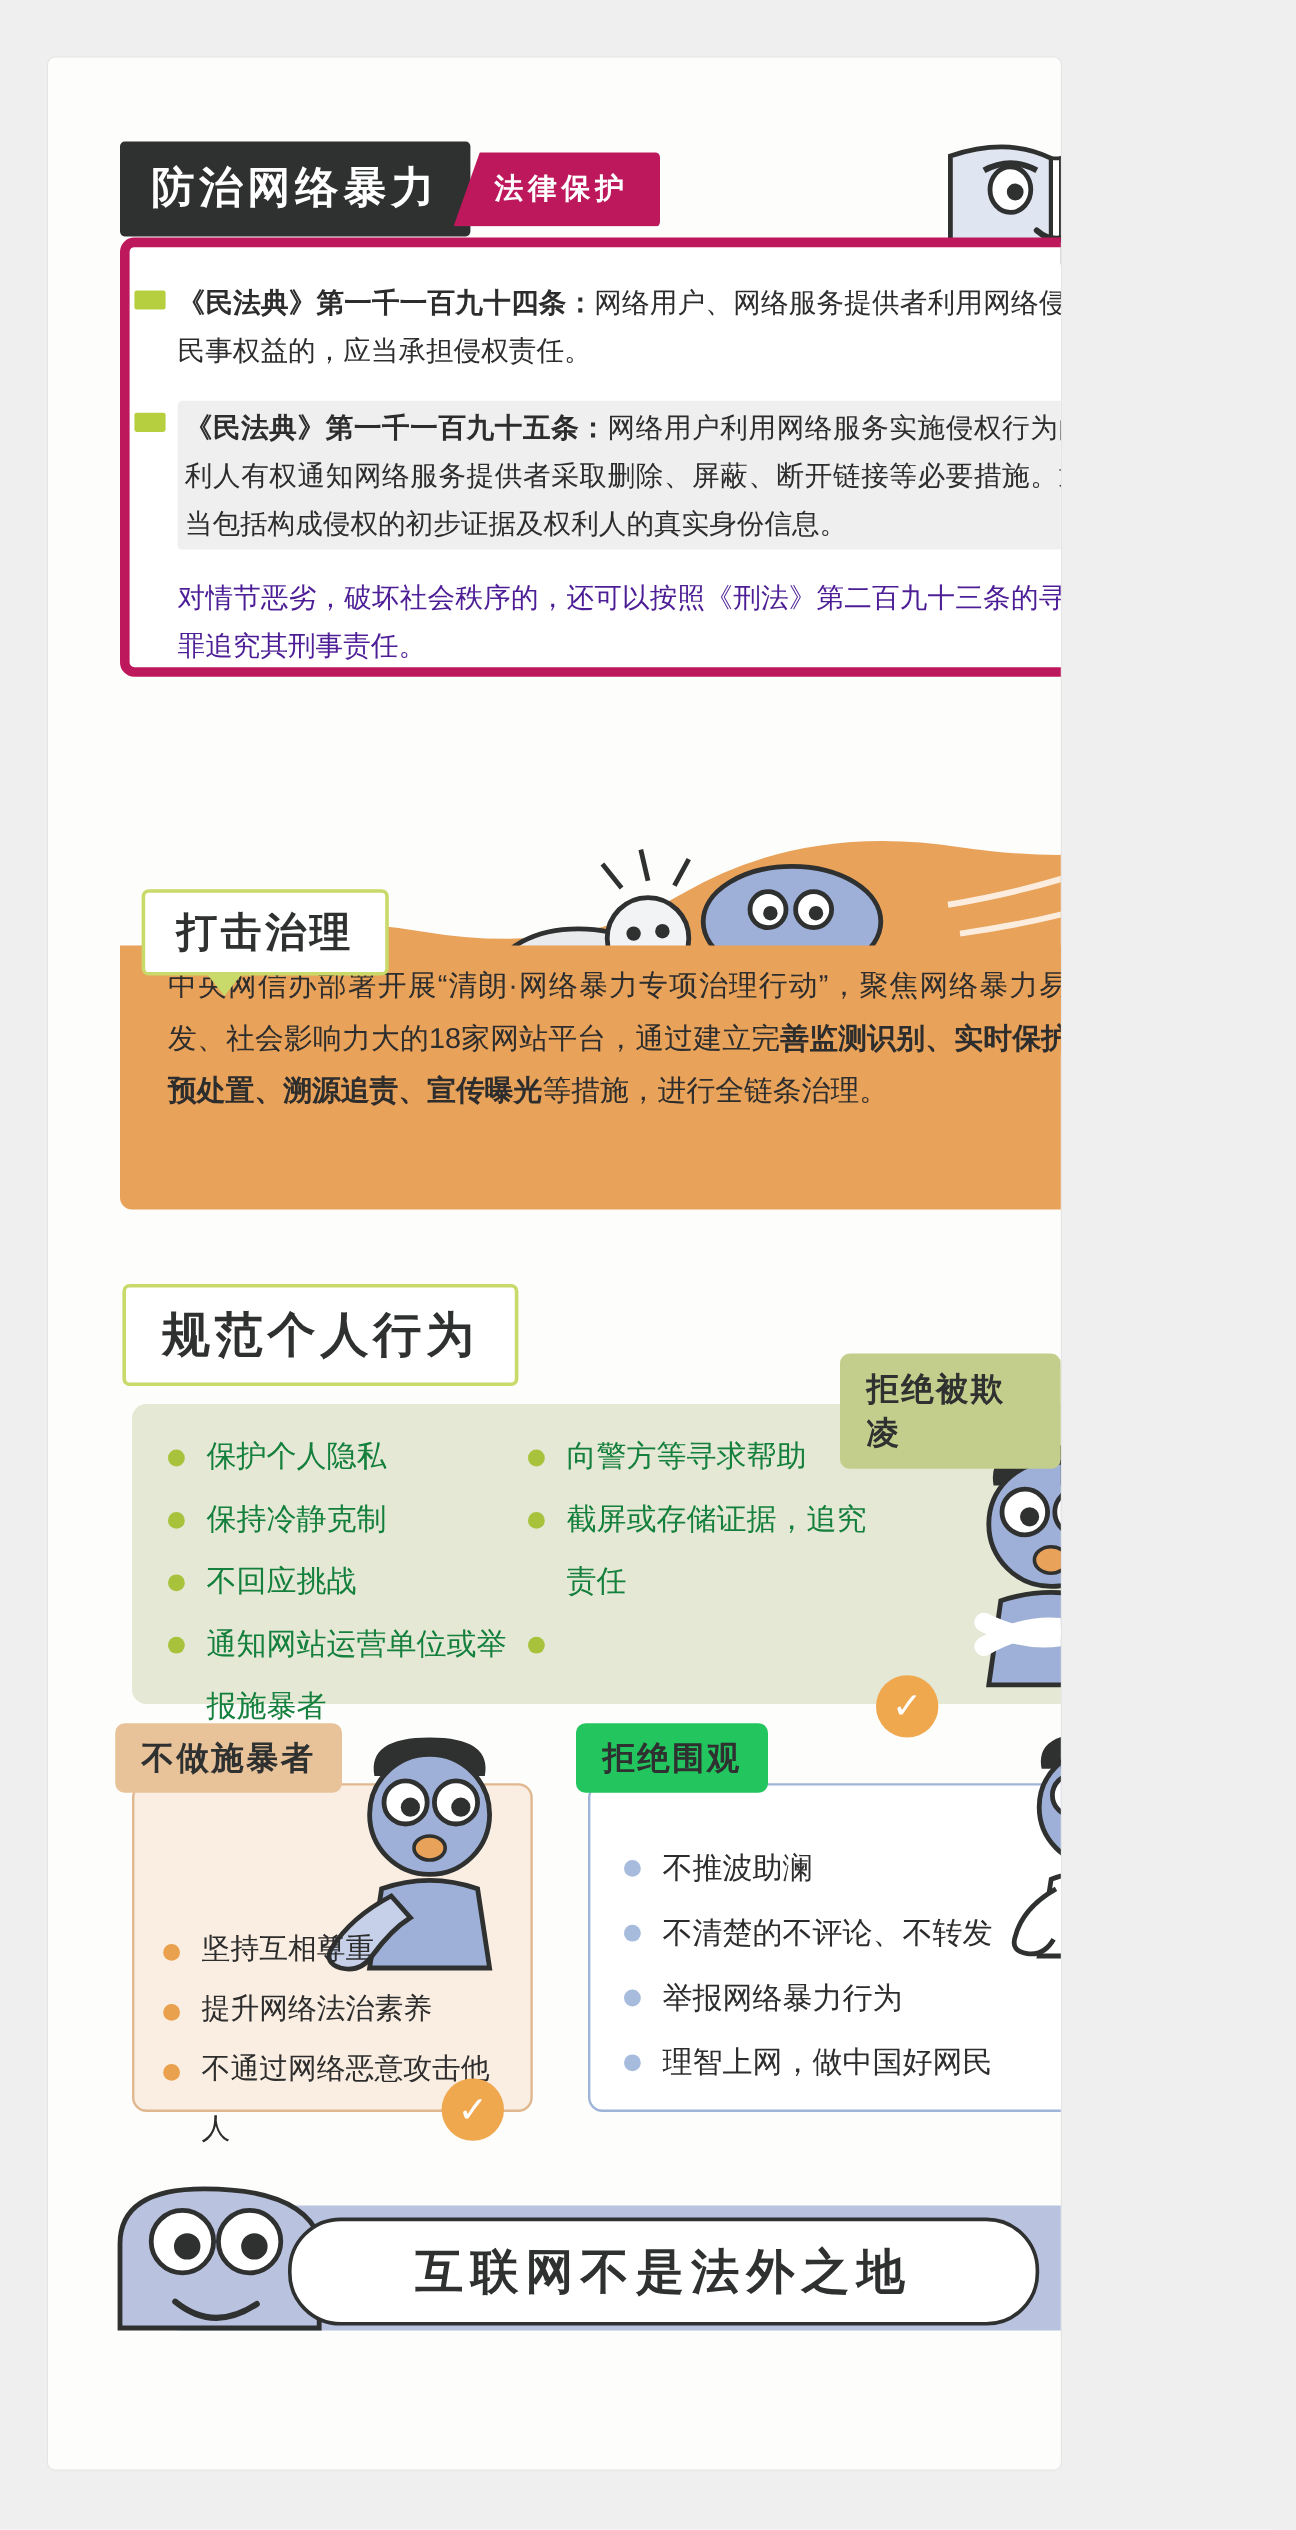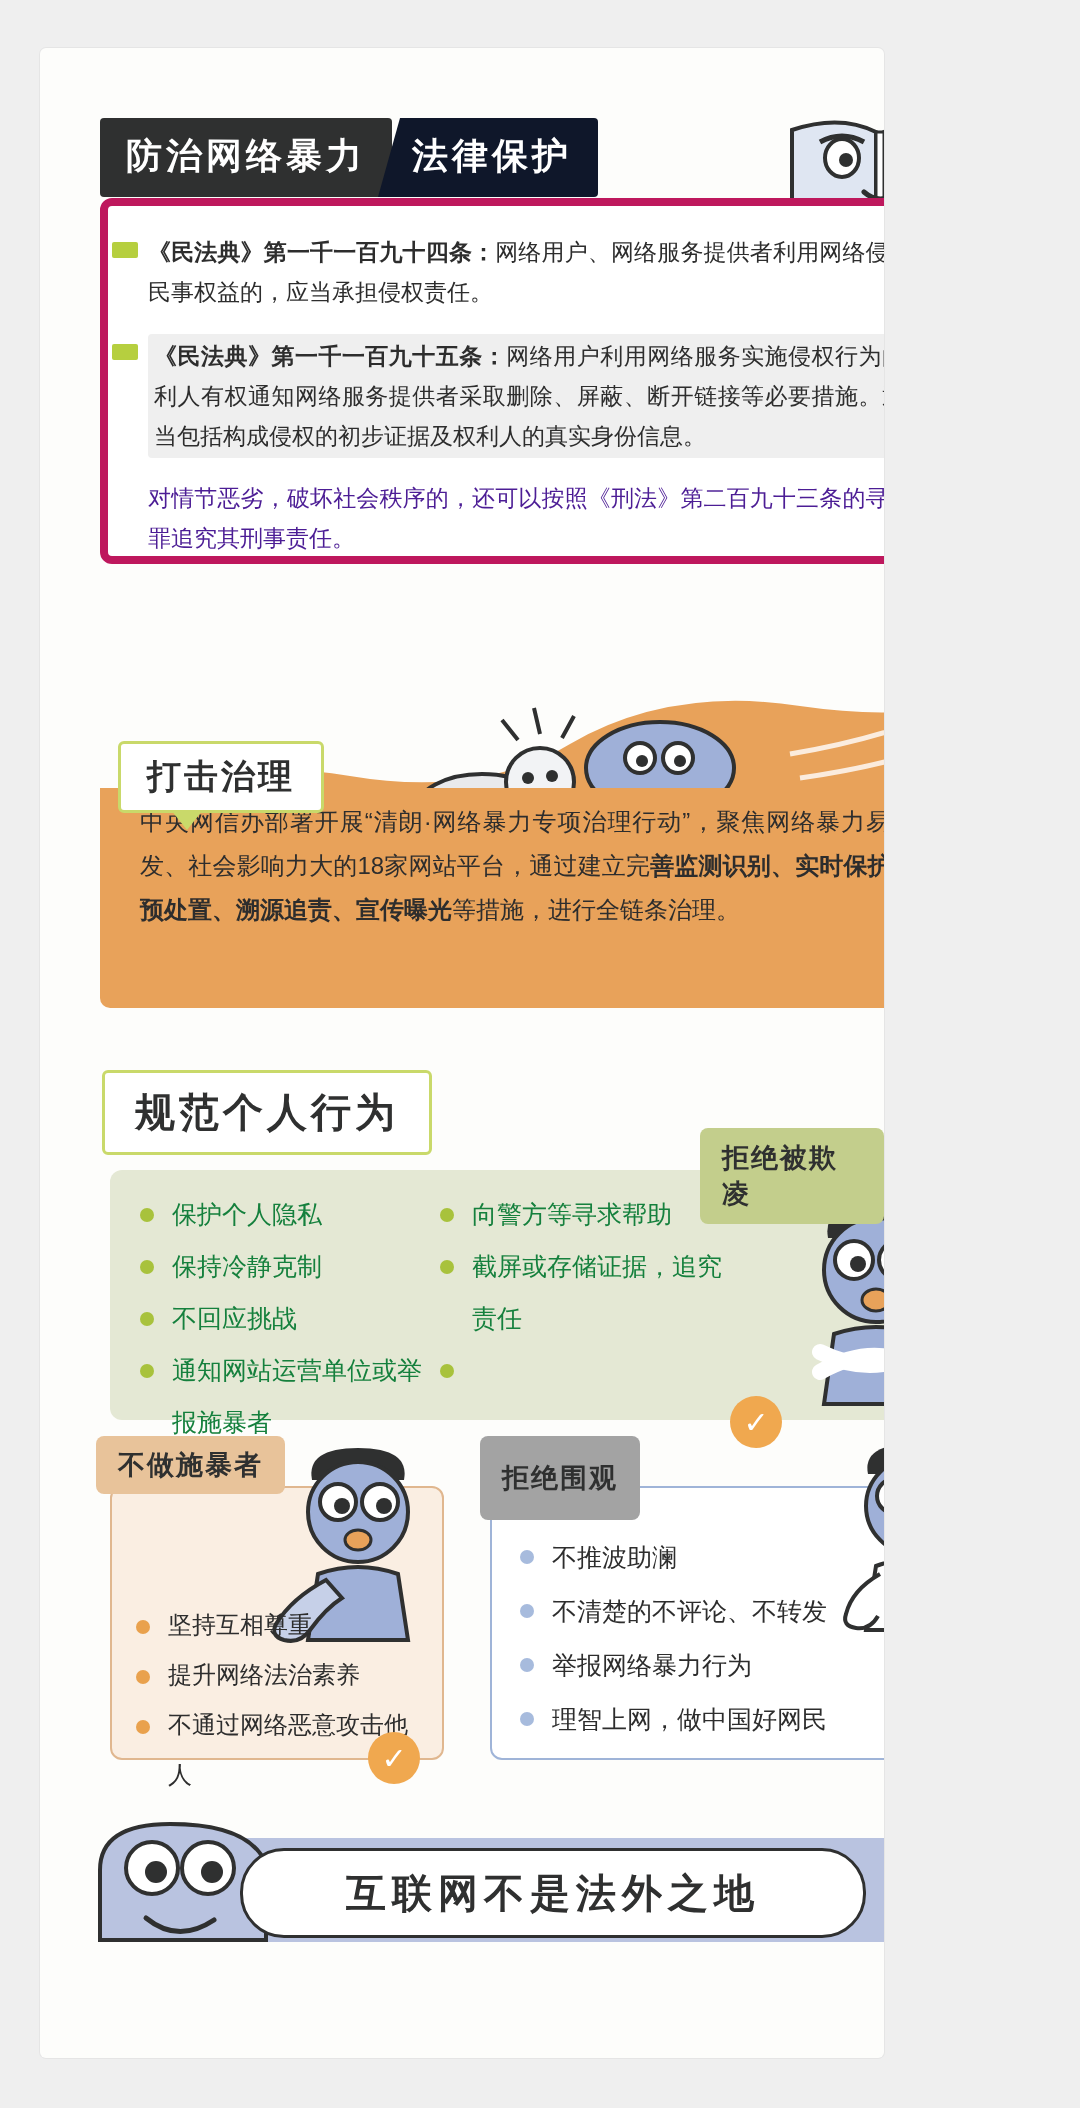--- a/index.html
+++ b/index.html
@@ -16,23 +16,23 @@
     overflow:hidden;
   }
 
   
   .hdr{position:absolute;left:60px;top:70px;display:flex;align-items:center;}
   .hdr-tag1{
     background:#2f3030;color:#fff;font-weight:bold;font-size:36px;
     letter-spacing:4px;padding:14px 26px 16px 26px;border-radius:4px;
   }
   .hdr-tag2{
-    color:#fff;font-weight:bold;font-size:36px;letter-spacing:4px;
+    color:#fff;font-weight:bold;font-size:24px;letter-spacing:4px;
     padding:14px 26px 16px 34px;margin-left:-14px;
-    background:#0f172a;
+    background:#be185d;
     clip-path:polygon(22px 0,100% 0,100% 100%,0 100%);
     border-radius:0 4px 4px 0;
   }
   .book{position:absolute;left:740px;top:52px;width:200px;height:130px;}
 
   .law-card{
     position:absolute;left:60px;top:150px;width:880px;height:350px;
     background:#fff;border:8px solid #be185d;border-radius:12px;
   }
   .law-item{position:relative;margin:26px 30px 0 40px;}
@@ -100,22 +100,22 @@
   
   .badge-orange{
     position:absolute;left:56px;top:1388px;background:#e8c39a;border-radius:8px;
     padding:11px 22px;font-size:27px;font-weight:bold;color:#2f3030;letter-spacing:2px;z-index:6;
   }
   .card-orange{
     position:absolute;left:70px;top:1438px;width:330px;height:270px;
     background:#faeee2;border:2px solid #e0b78f;border-radius:12px;
   }
   .badge-blue{
-    position:absolute;left:440px;top:1388px;background:#a3a3a3;border-radius:8px;
-    padding:24px 22px;font-size:27px;font-weight:bold;color:#2f3030;letter-spacing:2px;z-index:6;
+    position:absolute;left:440px;top:1388px;background:#22c55e;border-radius:8px;
+    padding:11px 22px;font-size:27px;font-weight:bold;color:#2f3030;letter-spacing:2px;z-index:6;
   }
   .card-blue{
     position:absolute;left:450px;top:1438px;width:500px;height:270px;
     background:#fff;border:2px solid #9fb4d8;border-radius:12px;
   }
   .list-o{position:absolute;left:96px;top:1552px;width:280px;font-size:24px;line-height:50px;color:#2d2d2d;}
   .list-b{position:absolute;left:480px;top:1482px;width:450px;font-size:25px;line-height:54px;color:#2d2d2d;}
 
   .check{
     position:absolute;width:52px;height:52px;border-radius:50%;background:#f0a84f;

